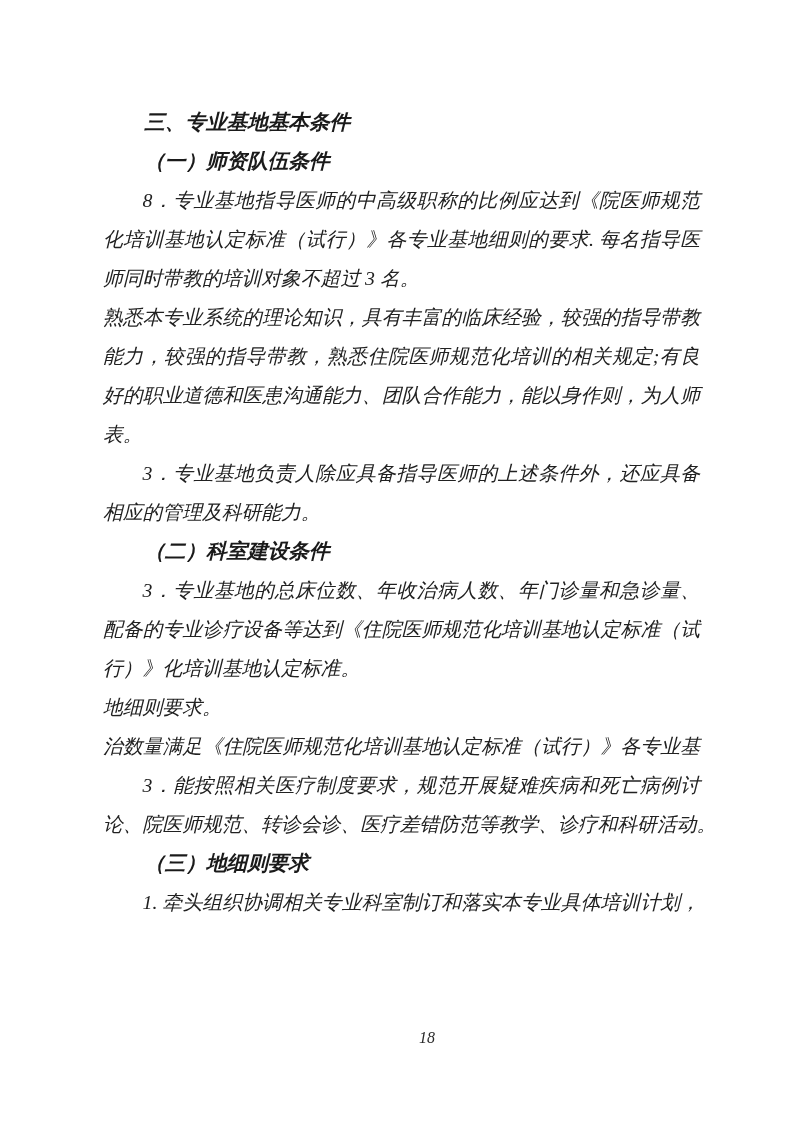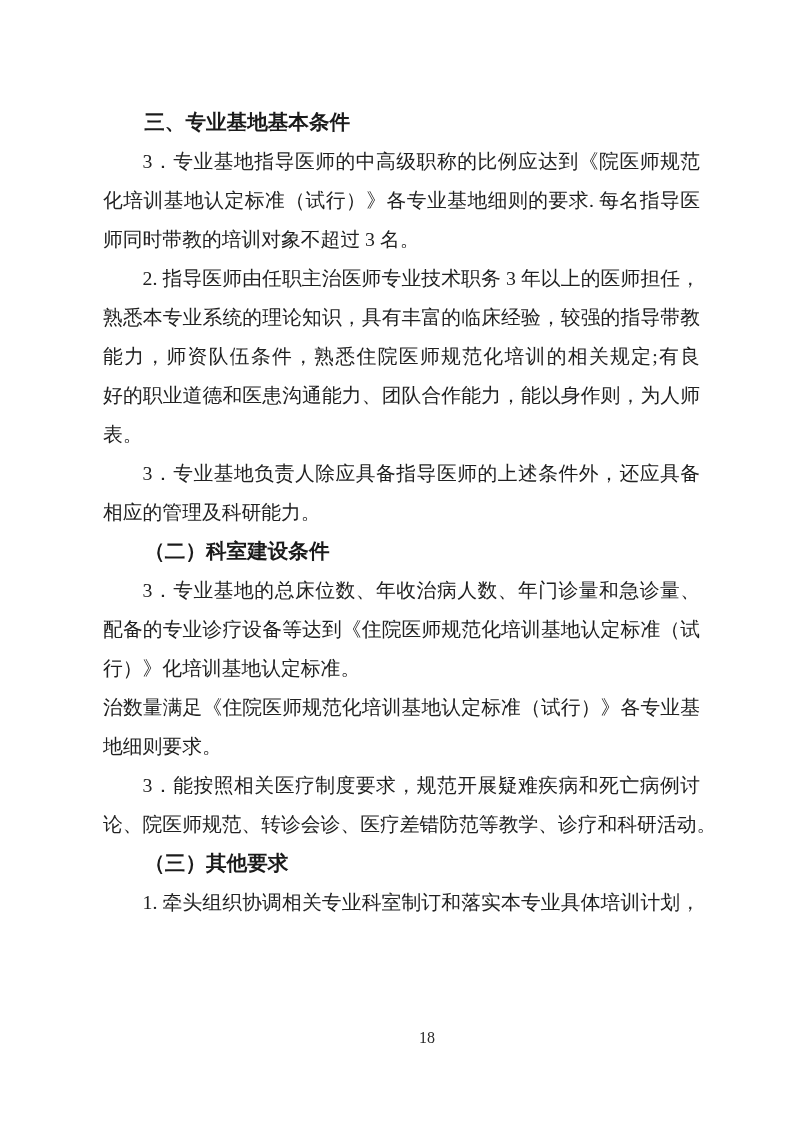--- a/index.html
+++ b/index.html
@@ -12,20 +12,21 @@
     height: 1129px;
     position: relative;
     font-family: "Liberation Serif", "DejaVu Serif", serif;
     color: #212121;
     overflow: hidden;
   }
   .page {
     position: absolute;
     inset: 0;
     background: #ffffff;
+    font-style: italic;
   }
   .content {
     position: absolute;
     left: 103px;
     top: 103px;
     width: 597px;
   }
   .line, .heading {
     height: 39px;
     line-height: 39px;
@@ -61,35 +62,35 @@
     line-height: 22px;
     color: #2a2a2a;
   }
 </style>
 </head>
 <body>
 
 <div class="page">
   <div class="content">
       <div class="heading">三、专业基地基本条件</div>
-      <div class="line indent">3．专业基地指导医师的中高级职称的比例应达到《院医师规范</div>
+      <div class="heading">（一）师资队伍条件</div>
+      <div class="line indent">8．专业基地指导医师的中高级职称的比例应达到《院医师规范</div>
       <div class="line">化培训基地认定标准（试行）》各专业基地细则的要求. 每名指导医</div>
       <div class="line last">师同时带教的培训对象不超过 3 名。</div>
-      <div class="line indent">2. 指导医师由任职主治医师专业技术职务 3 年以上的医师担任，</div>
       <div class="line">熟悉本专业系统的理论知识，具有丰富的临床经验，较强的指导带教</div>
-      <div class="line">能力，师资队伍条件，熟悉住院医师规范化培训的相关规定;有良</div>
+      <div class="line">能力，较强的指导带教，熟悉住院医师规范化培训的相关规定;有良</div>
       <div class="line">好的职业道德和医患沟通能力、团队合作能力，能以身作则，为人师</div>
       <div class="line last">表。</div>
       <div class="line indent">3．专业基地负责人除应具备指导医师的上述条件外，还应具备</div>
       <div class="line last">相应的管理及科研能力。</div>
       <div class="heading">（二）科室建设条件</div>
       <div class="line indent">3．专业基地的总床位数、年收治病人数、年门诊量和急诊量、</div>
       <div class="line">配备的专业诊疗设备等达到《住院医师规范化培训基地认定标准（试</div>
       <div class="line last">行）》化培训基地认定标准。</div>
+      <div class="line last">地细则要求。</div>
       <div class="line">治数量满足《住院医师规范化培训基地认定标准（试行）》各专业基</div>
-      <div class="line last">地细则要求。</div>
       <div class="line indent">3．能按照相关医疗制度要求，规范开展疑难疾病和死亡病例讨</div>
       <div class="line">论、院医师规范、转诊会诊、医疗差错防范等教学、诊疗和科研活动。</div>
-      <div class="heading">（三）其他要求</div>
+      <div class="heading">（三）地细则要求</div>
       <div class="line indent">1. 牵头组织协调相关专业科室制订和落实本专业具体培训计划，</div>
     </div>
   <div class="page-number">18</div>
 </div>
 
 </body></html>

